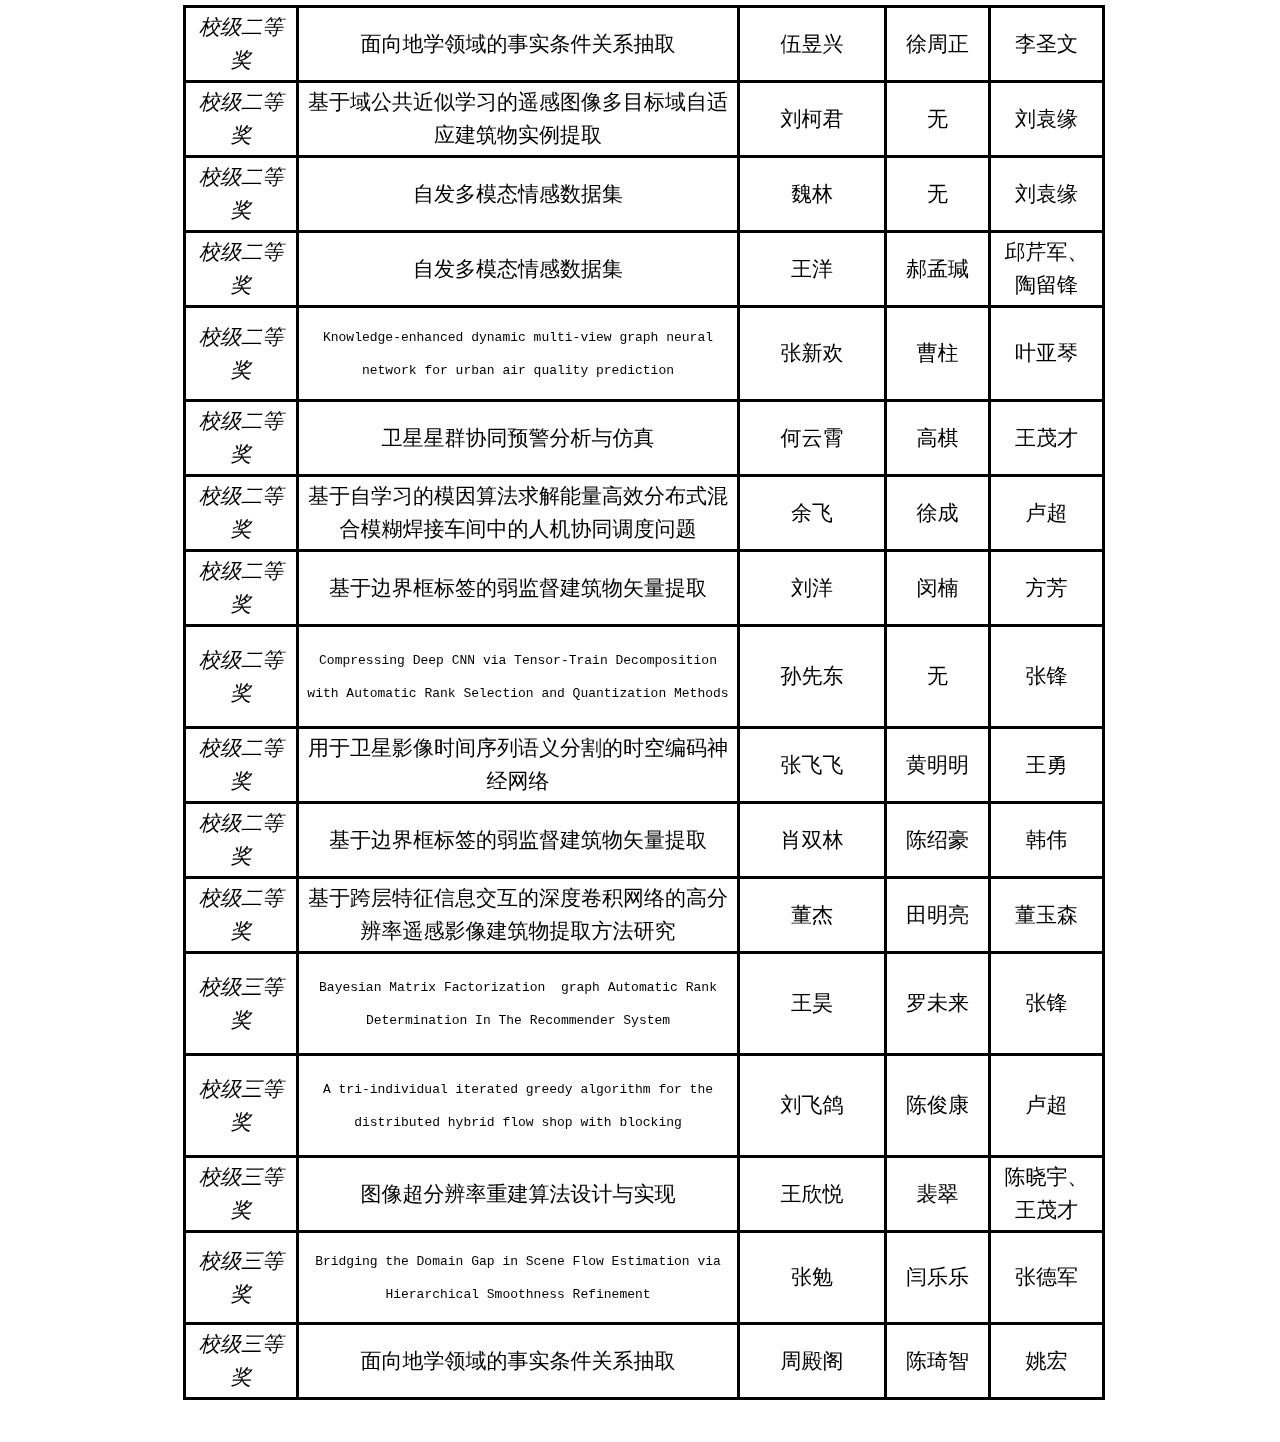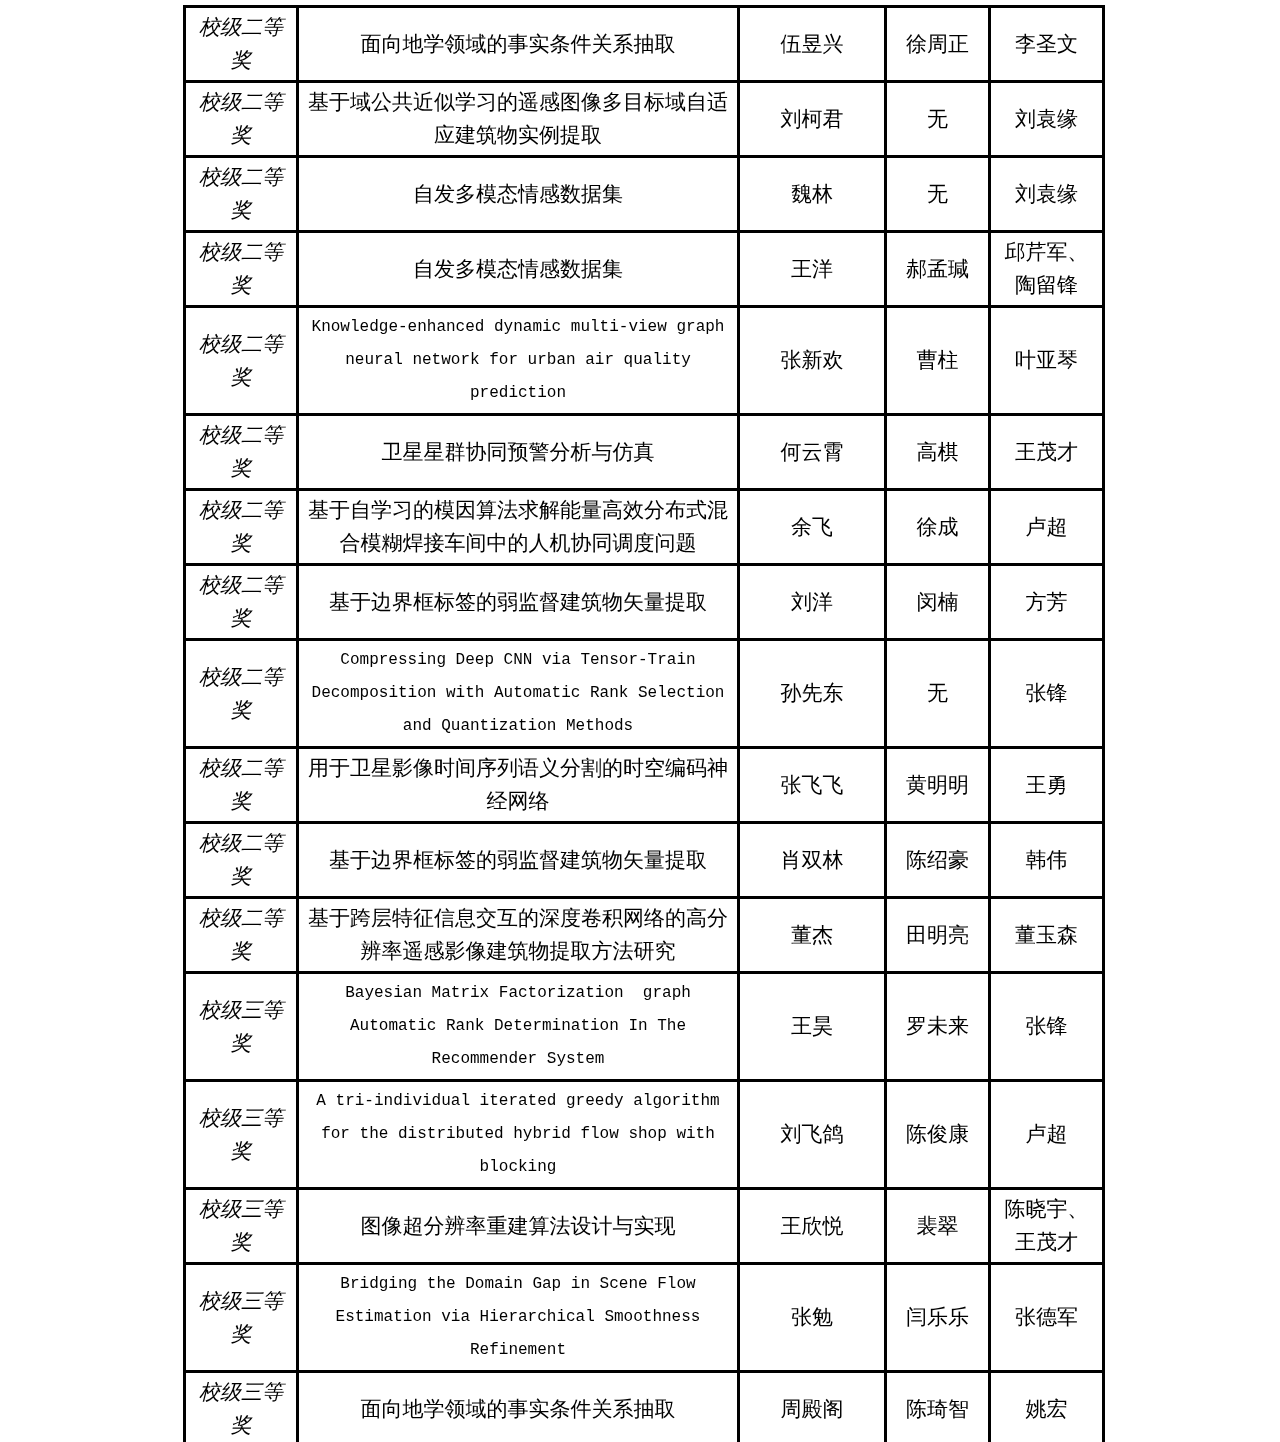--- a/index.html
+++ b/index.html
@@ -42,21 +42,21 @@
     padding: 3px 12px;
     line-height: 34px;
     font-style: italic;
   }
   td.cell-title {
     white-space: pre-wrap;
     padding: 3px 14px;
   }
   td.cell-title.latin {
     font-family: "Liberation Mono", "DejaVu Sans Mono", monospace;
-    font-size: 16px;
+    font-size: 13px;
     line-height: 33px;
   }
   td.cell-name {
     line-height: 32px;
     font-family: Liberation Serif, serif;
   }
 </style>
 </head>
 <body>
 

